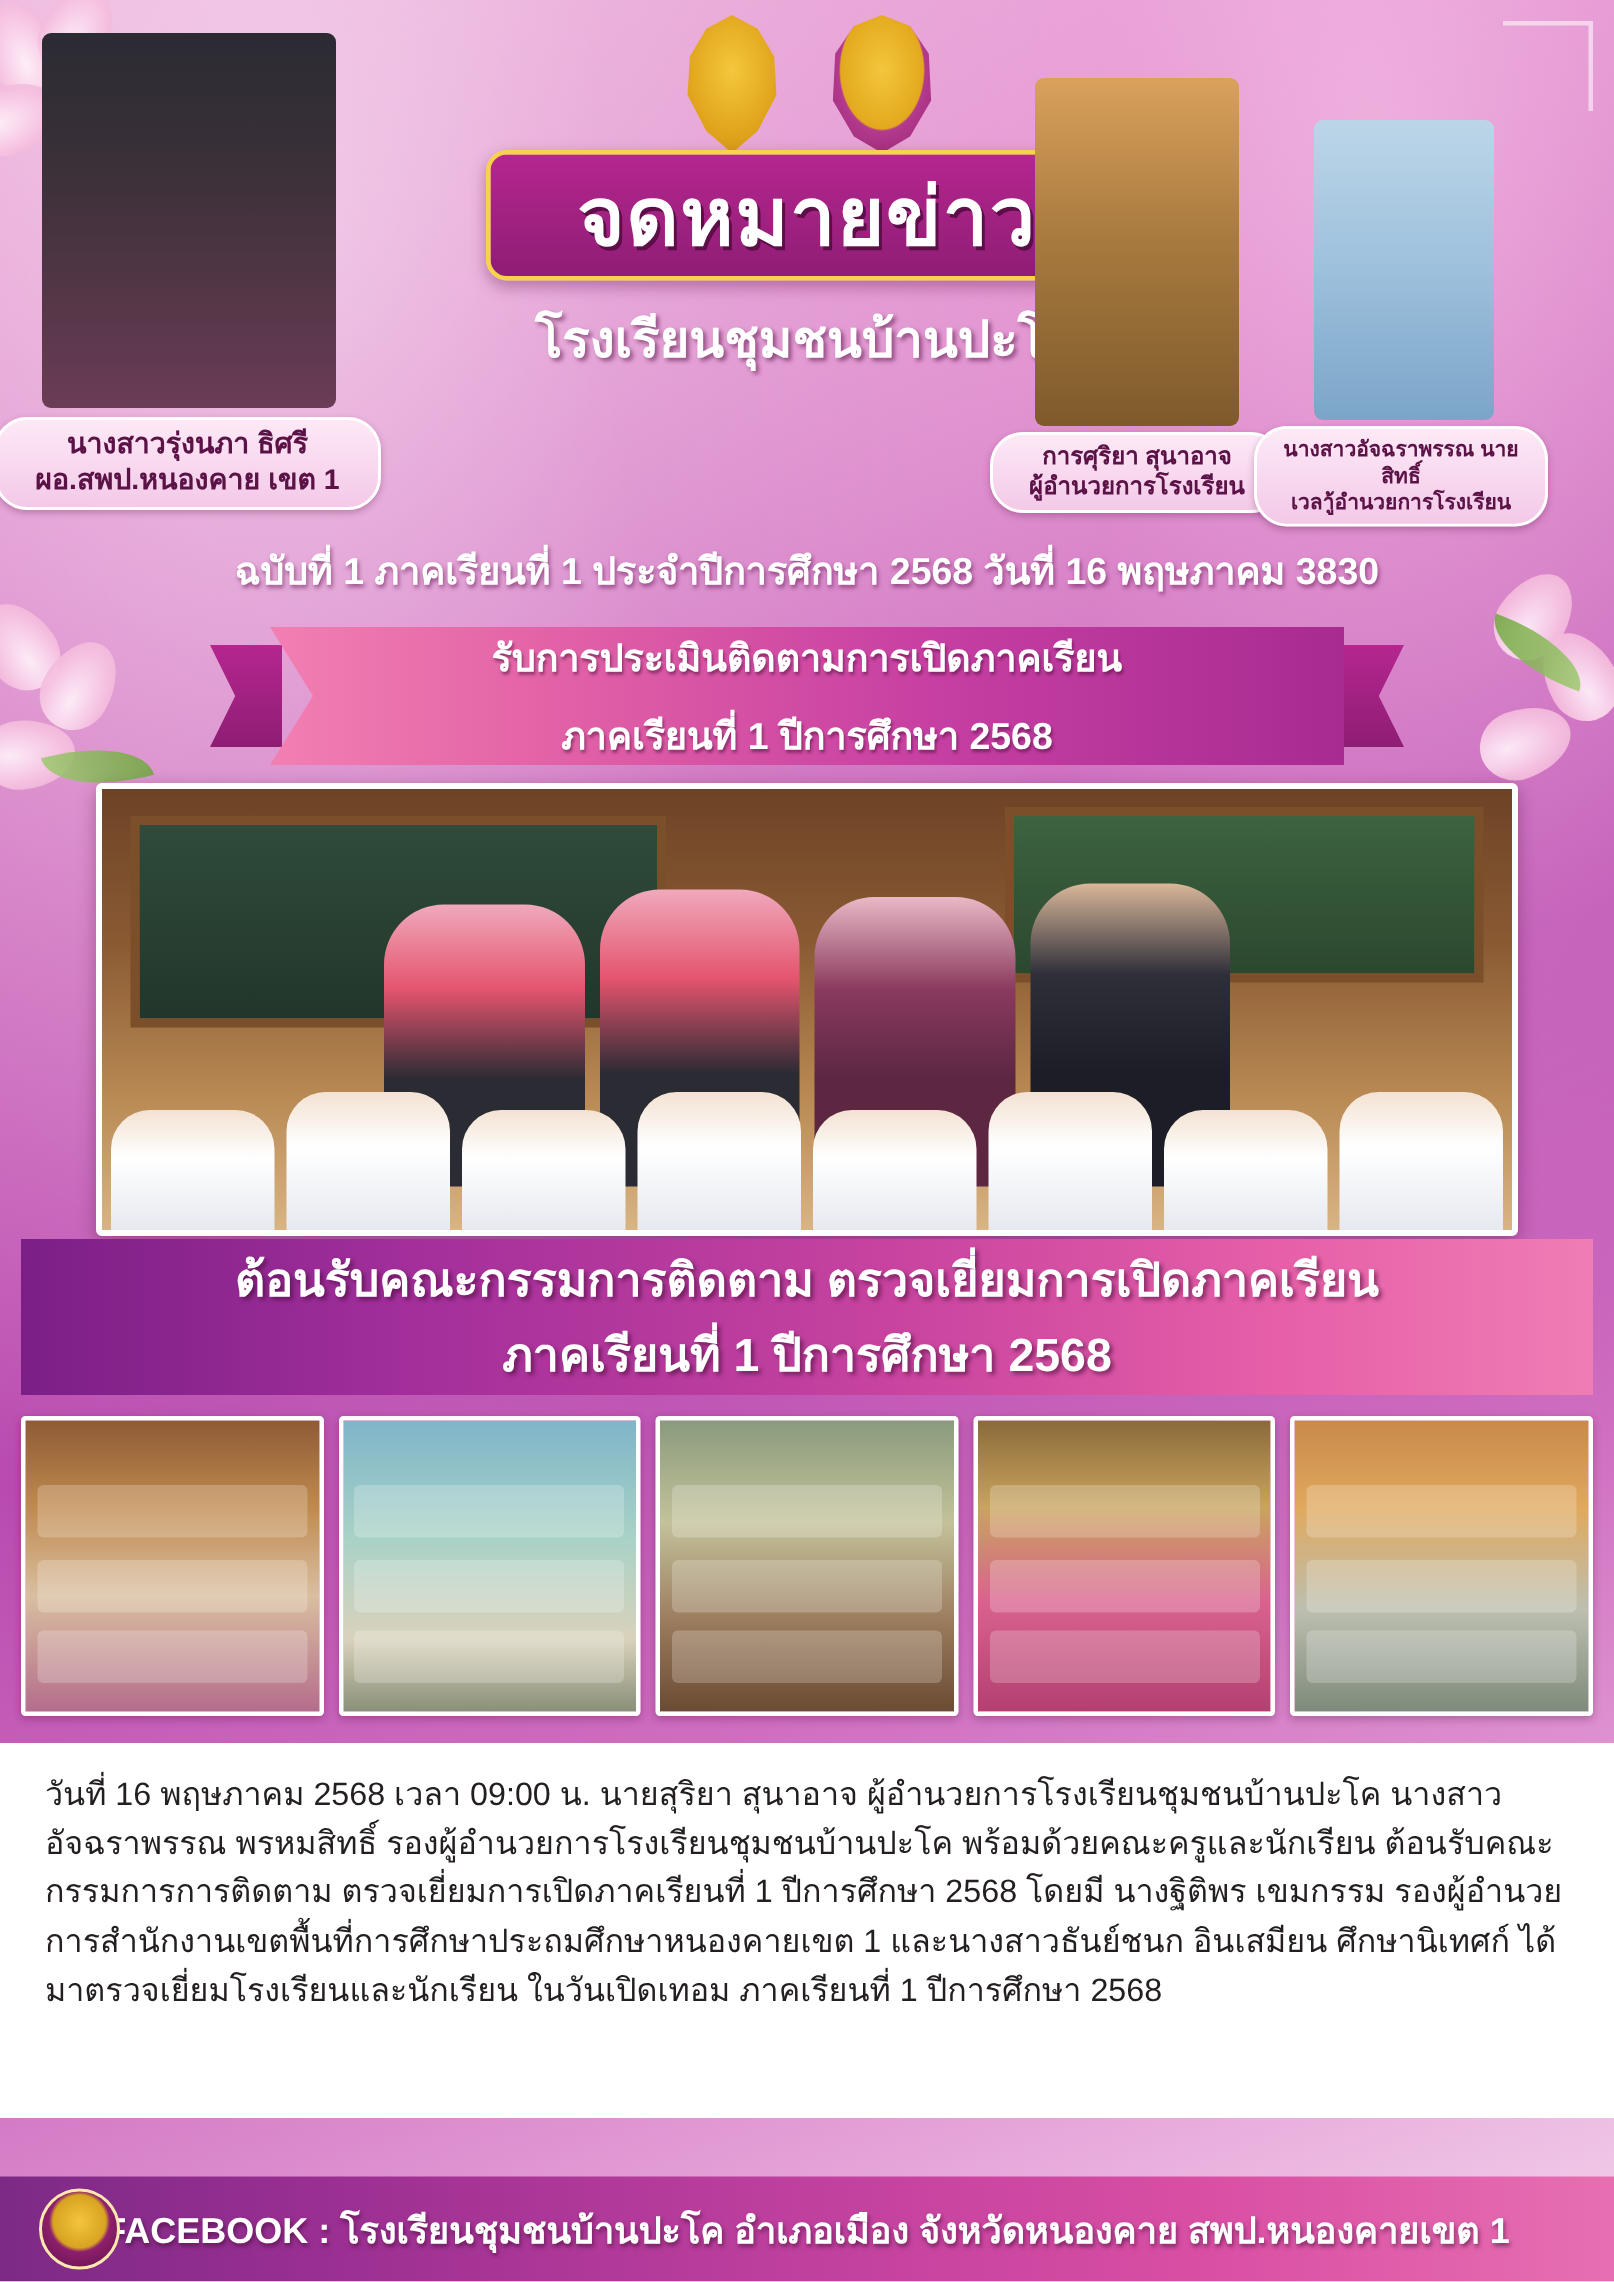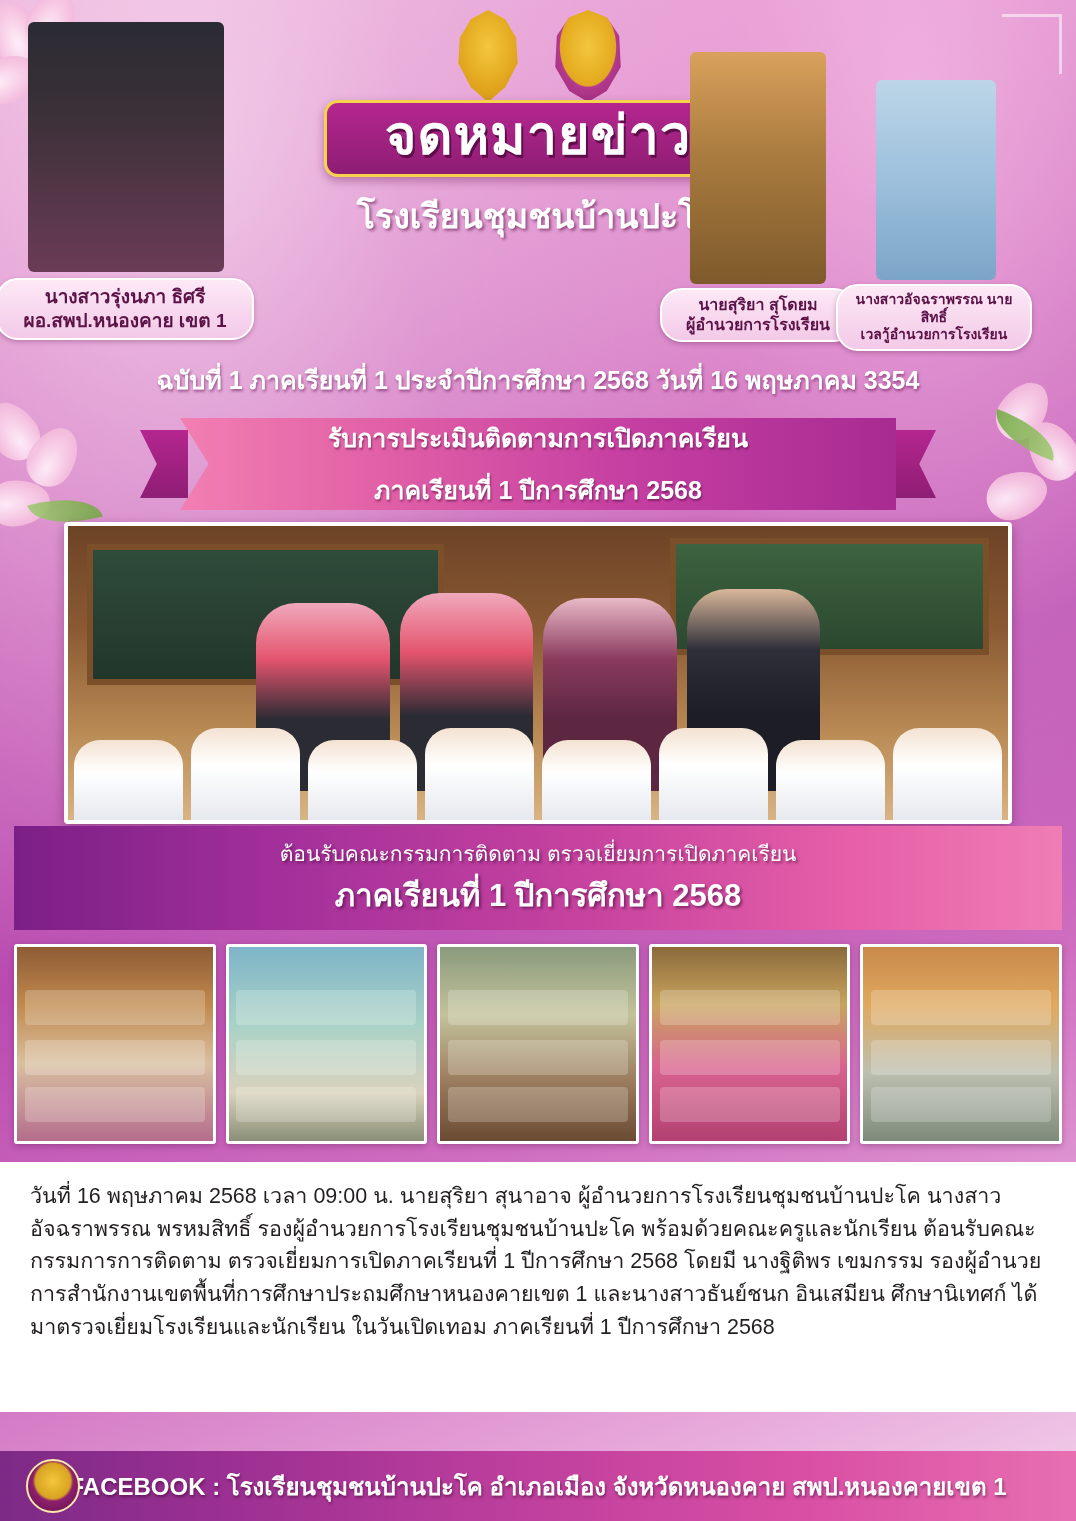--- a/index.html
+++ b/index.html
@@ -61,21 +61,21 @@
 
   .title-wrap {
     position: absolute; left: 0; right: 0; top: 100px;
     text-align: center;
   }
   .title-banner {
     display: inline-block;
     background: linear-gradient(180deg, #b5268f 0%, #8e1d74 100%);
     border: 3px solid #f7d24b;
     border-radius: 14px;
-    padding: 4px 58px 10px 58px;
+    padding: 14px 58px 10px 58px;
     box-shadow: 0 4px 10px rgba(90,10,70,.35);
     position: relative;
   }
   .title-banner::before, .title-banner::after {
     content: "";
     position: absolute; top: 18px;
     width: 34px; height: 40px;
     background: linear-gradient(180deg,#c8349c,#8e1d74);
     border: 3px solid #f7d24b;
     z-index: -1;
@@ -204,21 +204,21 @@
   .mp-kid:nth-child(even) { height: 92%; }
 
   
   .ribbon2 {
     position: absolute; top: 826px; left: 14px; width: 1048px; height: 104px;
     background: linear-gradient(90deg, #7b1f86 0%, #a32f9b 25%, #c7439f 55%, #e65fa8 80%, #ef7db5 100%);
     display: flex; flex-direction: column; align-items: center; justify-content: center;
     clip-path: polygon(0 0, 100% 0, 100% 100%, 0 100%);
     box-shadow: 0 3px 9px rgba(70,10,50,.3);
   }
-  .ribbon2 .l1 { font-size: 21px; font-weight: normal; color:#fff; text-shadow: 2px 2px 3px rgba(60,5,45,.55); }
+  .ribbon2 .l1 { font-size: 31px; font-weight: bold; color:#fff; text-shadow: 2px 2px 3px rgba(60,5,45,.55); }
   .ribbon2 .l2 { font-size: 31px; font-weight: bold; color:#fff; text-shadow: 2px 2px 3px rgba(60,5,45,.55); }
 
   
   .thumbs {
     position: absolute; top: 944px; left: 14px;
     width: 1048px; height: 200px;
     display: flex; gap: 10px;
   }
   .thumb {
     flex: 1;
@@ -320,35 +320,35 @@
       <div class="photo"></div>
       <div class="name-plate">
         <div>นางสาวรุ่งนภา ธิศรี</div>
         <div>ผอ.สพป.หนองคาย เขต 1</div>
       </div>
     </div>
 
     <div class="person person-mid">
       <div class="photo"></div>
       <div class="name-plate">
-        <div>นายสุริยา สุโดยม</div>
+        <div>การศุริยา สุนาอาจ</div>
         <div>ผู้อำนวยการโรงเรียน</div>
       </div>
     </div>
 
     <div class="person person-right">
       <div class="photo"></div>
       <div class="name-plate">
         <div>นางสาวอัจฉราพรรณ นายสิทธิ์</div>
         <div>เวลาู้อำนวยการโรงเรียน</div>
       </div>
     </div>
   </div>
 
-  <div class="issue-line">ฉบับที่ 1 ภาคเรียนที่ 1 ประจำปีการศึกษา 2568 วันที่ 16 พฤษภาคม 3354</div>
+  <div class="issue-line">ฉบับที่ 1 ภาคเรียนที่ 1 ประจำปีการศึกษา 2568 วันที่ 16 พฤษภาคม 3830</div>
 
   <div class="ribbon1-tail-l"></div>
   <div class="ribbon1-tail-r"></div>
   <div class="ribbon1">
     <div class="l1">รับการประเมินติดตามการเปิดภาคเรียน</div>
     <div class="l2">ภาคเรียนที่ 1 ปีการศึกษา 2568</div>
   </div>
 
   <div class="main-photo">
     <div class="mp-board"></div>

